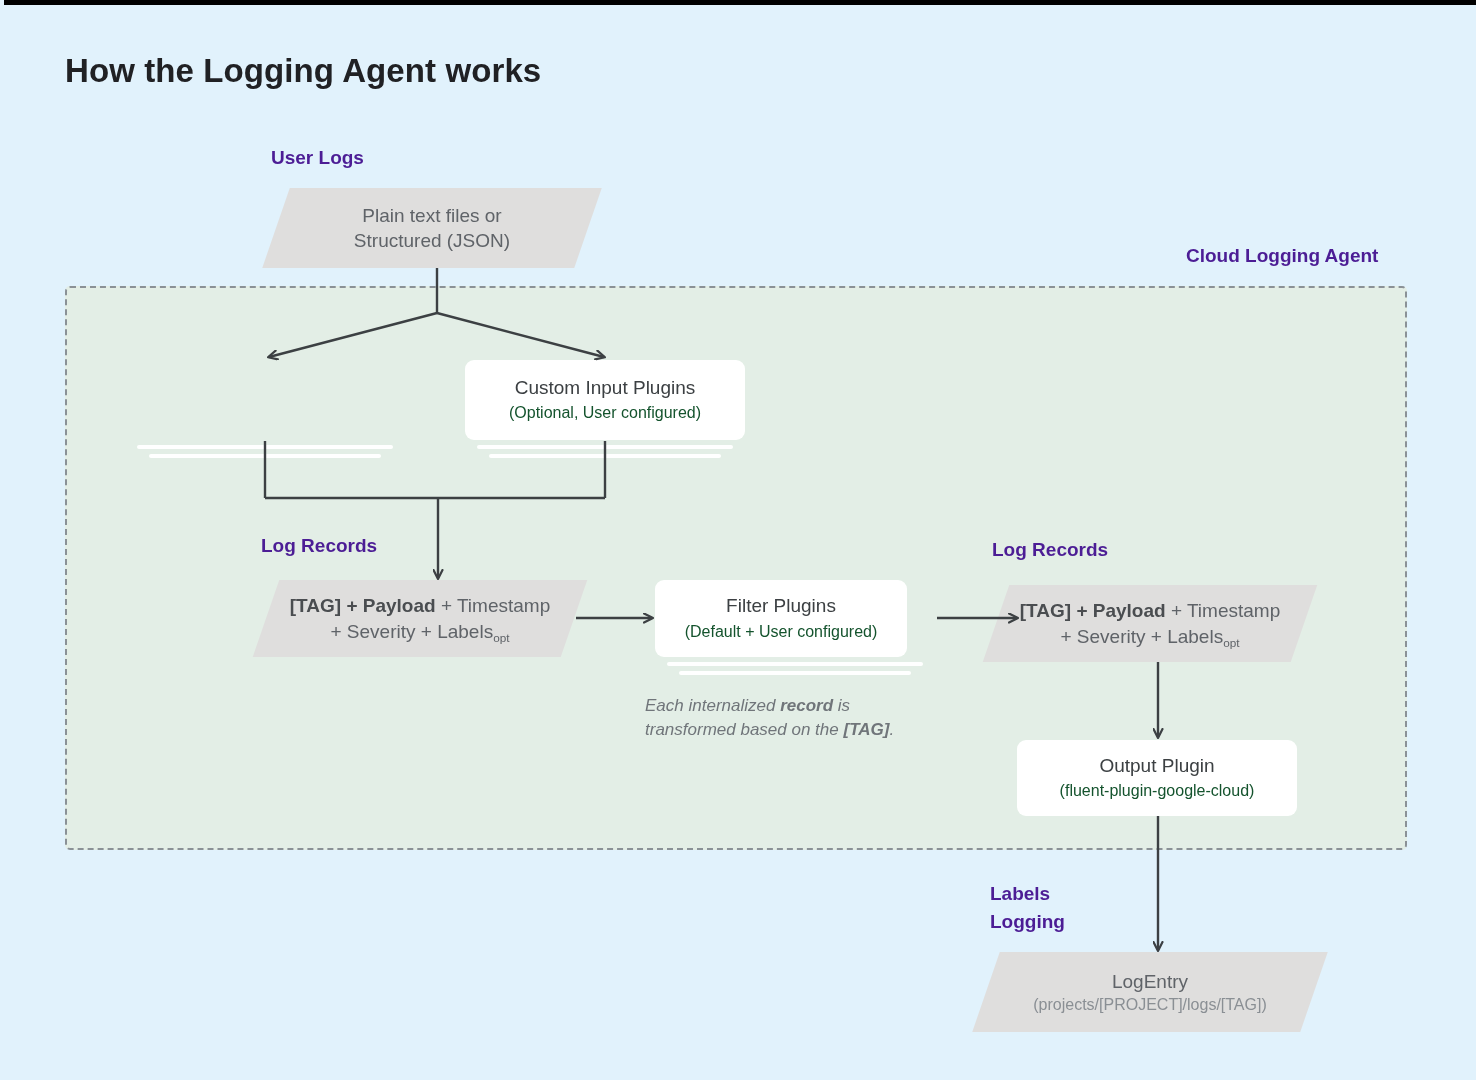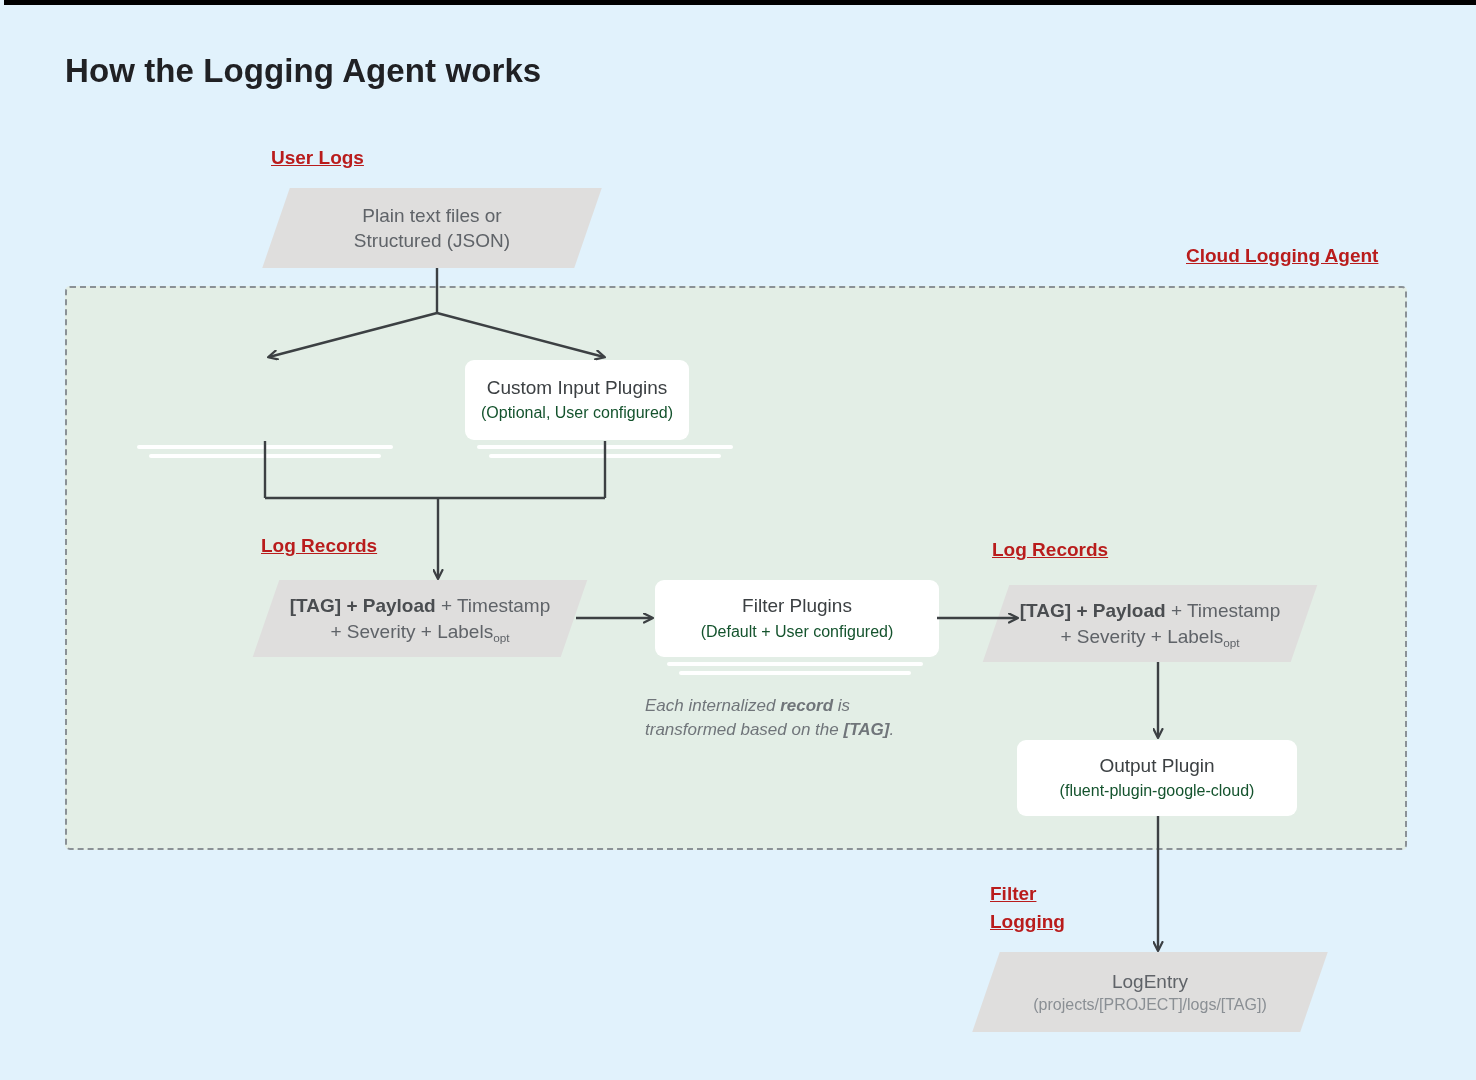--- a/index.html
+++ b/index.html
@@ -36,24 +36,23 @@
     font-weight: bold;
     color: #202124;
     letter-spacing: 0.1px;
     white-space: nowrap;
   }
   
   .seclabel {
     position: absolute;
     font-size: 19px;
     font-weight: bold;
-    color: #b91c1c;
+    color: #4c1d95;
     line-height: 1.45;
     white-space: pre-line;
-    text-decoration: underline;
   }
   
   .agent-box {
     position: absolute;
     left: 61px;
     top: 286px;
     width: 1342px;
     height: 564px;
     background: #e3eee6;
     border: 2px dashed #8a9196;
@@ -143,52 +142,52 @@
   <div class="topbar"></div>
 
   <div class="title">How the Logging Agent works</div>
 
   <div class="agent-box"></div>
 
   <div class="seclabel" style="left:267px; top:144px;">User Logs</div>
   <div class="seclabel" style="left:1182px; top:242px;">Cloud Logging Agent</div>
   <div class="seclabel" style="left:257px; top:532px;">Log Records</div>
   <div class="seclabel" style="left:988px; top:536px;">Log Records</div>
-  <div class="seclabel" style="left:986px; top:880px;">Filter
+  <div class="seclabel" style="left:986px; top:880px;">Labels
 Logging</div>
 
   <div class="para" style="left:272px; top:188px; width:312px; height:80px;">
     <div class="para-inner">
       <div class="pline1">Plain text files or</div>
       <div class="pline1">Structured (JSON)</div>
     </div>
   </div>
 
   <div class="stackline" style="left:133px; top:445px; width:256px;"></div>
   <div class="stackline" style="left:145px; top:454px; width:232px;"></div>
 
-  <div class="card" style="left:461px; top:360px; width:224px; height:80px;">
+  <div class="card" style="left:461px; top:360px; width:280px; height:80px;">
     <div class="l1">Custom Input Plugins</div>
     <div class="l2">(Optional, User configured)</div>
   </div>
   <div class="stackline" style="left:473px; top:445px; width:256px;"></div>
   <div class="stackline" style="left:485px; top:454px; width:232px;"></div>
 
   <div class="para" style="left:262px; top:580px; width:308px; height:77px;">
     <div class="para-inner">
       <div class="pline1">
         <span class="pstrong">[TAG] + Payload</span><span> + Timestamp</span>
       </div>
       <div class="pline2">
         <span>+ Severity + Labels</span><sub class="opt">opt</sub>
       </div>
     </div>
   </div>
 
-  <div class="card" style="left:651px; top:580px; width:284px; height:77px;">
+  <div class="card" style="left:651px; top:580px; width:252px; height:77px;">
     <div class="l1">Filter Plugins</div>
     <div class="l2">(Default + User configured)</div>
   </div>
   <div class="stackline" style="left:663px; top:662px; width:256px;"></div>
   <div class="stackline" style="left:675px; top:671px; width:232px;"></div>
 
   <div class="caption" style="left:641px; top:694px; width:300px;">
     <span>Each internalized </span><b>record</b><span> is transformed based on the </span><b>[TAG]</b><span>.</span>
   </div>
 

